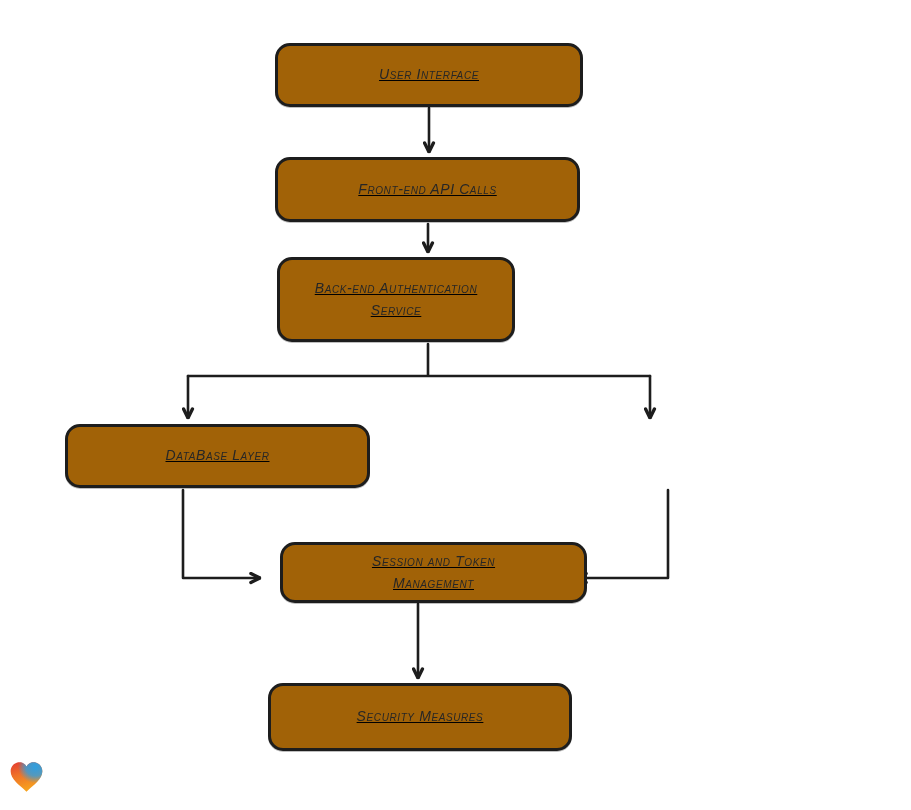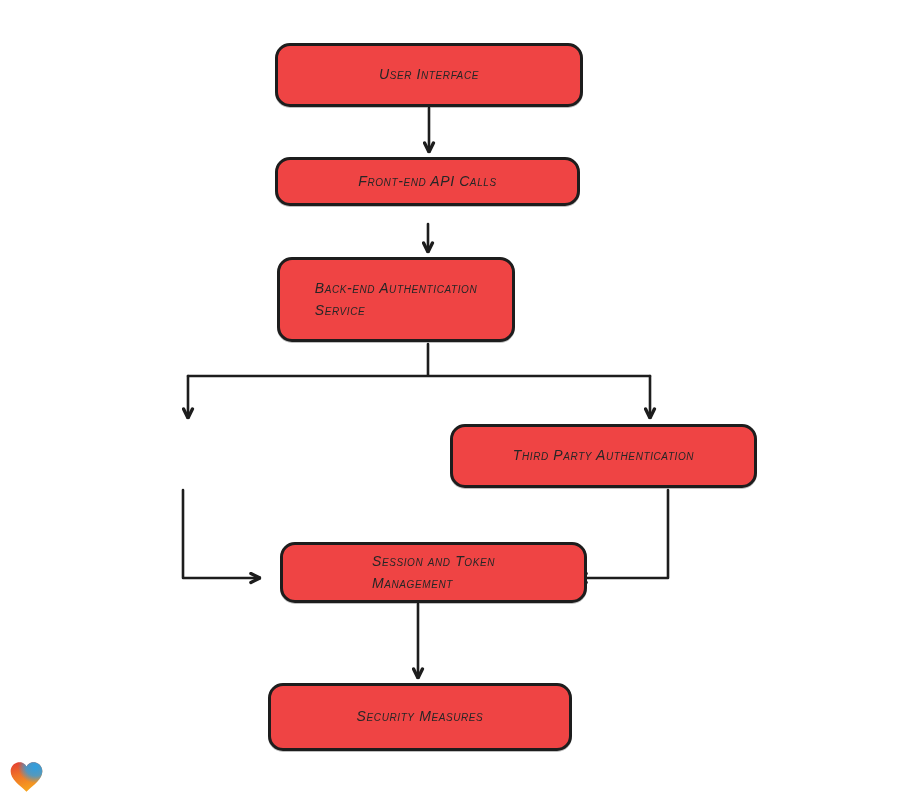--- a/index.html
+++ b/index.html
@@ -24,29 +24,31 @@
   }
   .edges path {
     stroke: #1d1d1d;
     stroke-width: 2.6;
     fill: none;
     stroke-linecap: round;
     stroke-linejoin: round;
   }
   .node {
     position: absolute;
-    background: #ef4444;
+    background: #a16207;
     border: 3px solid #1d1d1d;
     border-top-width: 3.5px;
     border-radius: 15px;
     display: flex;
     align-items: center;
     justify-content: center;
+    text-align: center;
     box-shadow: 0 1px 0 rgba(0,0,0,0.25);
     cursor: pointer;
+    text-decoration: underline;
   }
   .node .label {
     font-size: 14px;
     font-style: italic;
     font-variant: small-caps;
     font-weight: 500;
     letter-spacing: 0.6px;
     color: #262626;
     line-height: 1.55;
     white-space: pre-line;
@@ -78,33 +80,33 @@
     <path d="M650,376 L650,418" marker-end="url(#arrowhead)"></path>
     <path d="M183,490 L183,578 L260,578" marker-end="url(#arrowhead)"></path>
     <path d="M668,490 L668,578 L577,578" marker-end="url(#arrowhead)"></path>
     <path d="M418,604 L418,678" marker-end="url(#arrowhead)"></path>
   </svg>
 
   <div class="node" style="left:275px;top:43px;width:308px;height:64px">
     <span class="label">User Interface</span>
   </div>
 
-  <div class="node" style="left:275px;top:157px;width:305px;height:49px">
+  <div class="node" style="left:275px;top:157px;width:305px;height:65px">
     <span class="label">Front-end API Calls</span>
   </div>
 
   <div class="node" style="left:277px;top:257px;width:238px;height:85px">
     <span class="label">Back-end Authentication
 Service</span>
   </div>
 
+  <div class="node" style="left:65px;top:424px;width:305px;height:64px">
+    <span class="label">DataBase Layer</span>
+  </div>
 
-  <div class="node" style="left:450px;top:424px;width:307px;height:64px">
-    <span class="label">Third Party Authentication</span>
-  </div>
 
   <div class="node" style="left:280px;top:542px;width:307px;height:61px">
     <span class="label">Session and Token
 Management</span>
   </div>
 
   <div class="node" style="left:268px;top:683px;width:304px;height:68px">
     <span class="label">Security Measures</span>
   </div>
 

